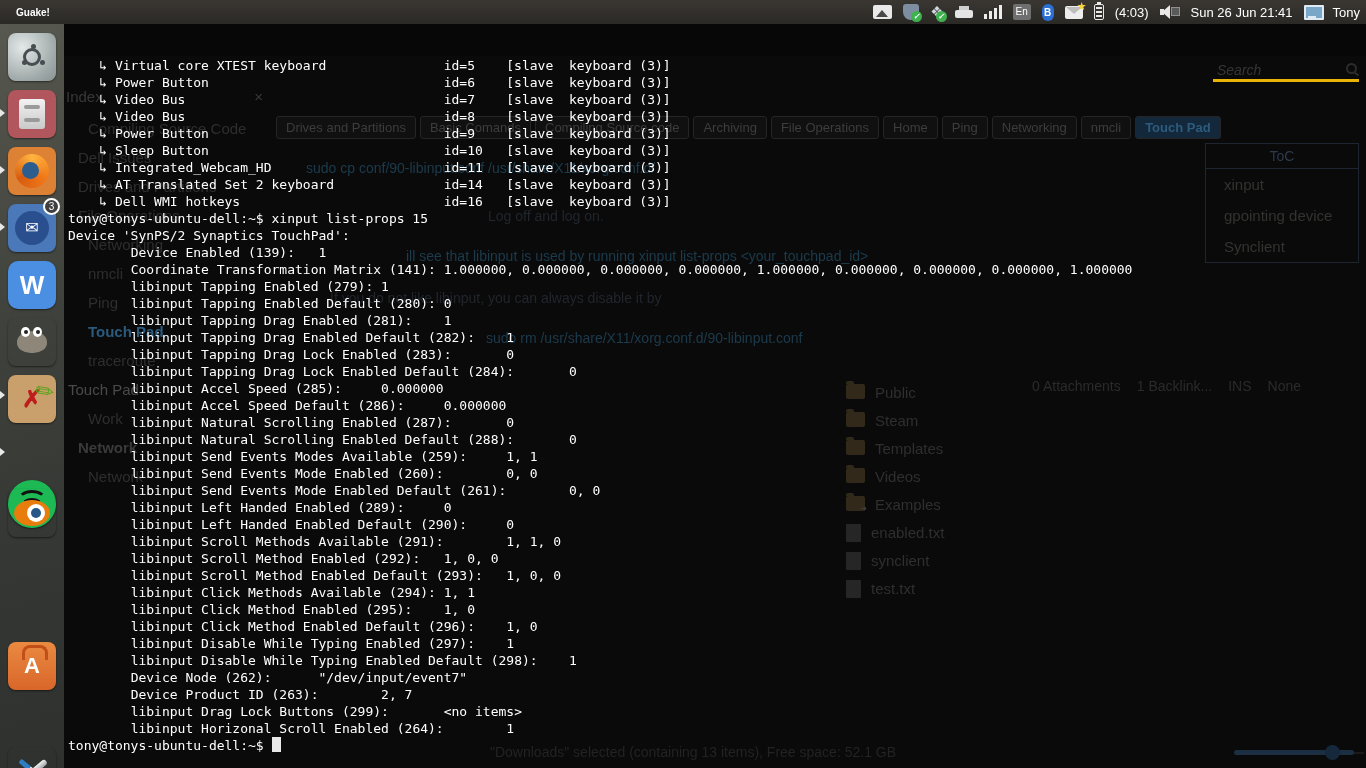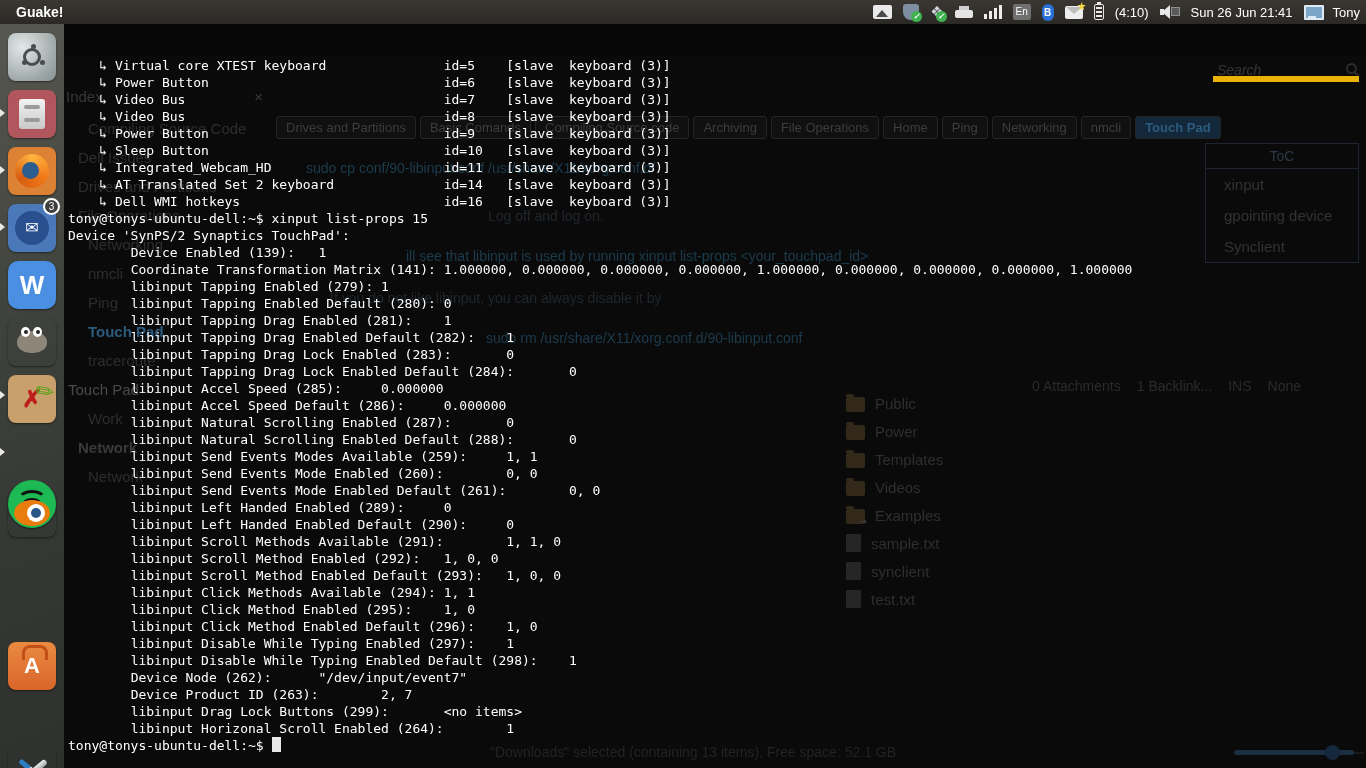--- a/index.html
+++ b/index.html
@@ -5,21 +5,21 @@
   * { box-sizing: border-box; margin:0; padding:0; }
   html,body { background:#000; }
   #screen {
     position:relative; width:1366px; height:768px; overflow:hidden;
     font-family:"Liberation Sans", sans-serif; background:#070707;
   }
   
   .panel { position:absolute; left:0; top:0; width:1366px; height:24px;
     background:linear-gradient(#3a3733,#2b2925); color:#fff; z-index:50;
     display:flex; align-items:center; }
-  .panel-title { font-weight:bold; font-size:14px; margin-left:16px; }
+  .panel-title { font-weight:bold; font-size:10px; margin-left:16px; }
   .tray { position:absolute; right:6px; top:0; height:24px; display:flex; align-items:center; gap:11px; font-size:13px; }
   .ti { position:relative; display:inline-block; }
   .ti-photo { width:19px; height:14px; background:#e9e9e9; border-radius:2px; }
   .ti-photo:after { content:""; position:absolute; left:3px; bottom:2px; border-left:6px solid transparent; border-right:6px solid transparent; border-bottom:7px solid #4a4a4a; }
   .ti-shield { width:16px; height:16px; background:#7c8ea0; border-radius:3px 3px 8px 8px; }
   .badge-check { position:absolute; right:-3px; bottom:-2px; width:11px; height:11px; background:#3fb24f; border-radius:50%; color:#fff; font-size:8px; line-height:11px; text-align:center; font-weight:bold; }
   .ti-dropbox { color:#cfd6dd; font-size:15px; line-height:16px; }
   .ti-printer { width:18px; height:13px; }
   .ti-printer:before { content:""; position:absolute; left:4px; top:0; width:10px; height:5px; background:#cfcfcf; }
   .ti-printer:after { content:""; position:absolute; left:0; top:4px; width:18px; height:8px; background:#e4e4e4; border-radius:2px; }
@@ -96,31 +96,31 @@
   .zim-index .x { position:absolute; right:8px; top:0; color:#3a3a3a; }
   .idx-list { position:absolute; top:26px; left:0; right:0; }
   .idx-it { height:29px; line-height:29px; padding-left:12px; white-space:nowrap; overflow:hidden; }
   .idx-it.sub { padding-left:22px; }
   .idx-it.active { color:#2b5a7d; font-weight:bold; }
   .idx-it.title2 { color:#4a4a4a; padding-left:2px; }
   .idx-it.bold { font-weight:bold; color:#3a3a3a; }
   .ztabs { left:276px; top:116px; display:flex; gap:4px; }
   .ztab { border:1px solid #252525; background:#101010; color:#3d3d3d; font-size:13px; padding:3px 9px; border-radius:3px; white-space:nowrap; }
   .ztab.act { background:#13293b; color:#2d5a7d; font-weight:bold; }
-  .zsearch { left:1213px; top:60px; width:146px; height:22px; border-bottom:6px solid #eab308; color:#363636; font-size:14px; font-style:italic; padding:2px 4px; }
+  .zsearch { left:1213px; top:60px; width:146px; height:22px; border-bottom:3px solid #eab308; color:#363636; font-size:14px; font-style:italic; padding:2px 4px; }
   .zsearch .mag { position:absolute; right:2px; top:3px; width:11px; height:11px; border:2px solid #2c2c2c; border-radius:50%; }
   .zsearch .mag:after { content:""; position:absolute; right:-4px; bottom:-3px; width:5px; height:2px; background:#2c2c2c; transform:rotate(40deg); }
   .toc { left:1205px; top:143px; width:154px; border:1px solid #1d2530; color:#333330; font-size:15px; }
   .toc .hd { text-align:center; color:#2c3a4a; border-bottom:1px solid #1d2530; padding:4px 0; font-size:14px; }
   .toc .it { padding:7px 0 7px 18px; }
   .zstatus { top:378px; left:1032px; color:#2b2b2b; font-size:14px; display:flex; gap:16px; white-space:nowrap; }
   .pt { position:absolute; z-index:3; font-size:14px; color:#20262c; white-space:nowrap; }
   .pt.teal { color:#1c3c4d; }
   .nfiles { left:846px; top:384px; width:220px; font-size:15px; color:#2f2f2f; }
-  .frow { height:28px; display:flex; align-items:flex-end; gap:10px; }
+  .frow { height:28px; display:flex; align-items:flex-start; gap:10px; }
   .fic { width:19px; height:15px; border-radius:2px; background:#33291a; position:relative; }
   .fic.folder:before { content:""; position:absolute; left:0; top:-3px; width:8px; height:3px; background:#33291a; border-radius:2px 2px 0 0; }
   .fic.link:after { content:"➔"; position:absolute; right:-2px; bottom:-2px; font-size:8px; color:#3f3f3f; }
   .fic.file { background:#262626; width:15px; height:18px; border-radius:1px; }
   .nstatus { top:744px; left:490px; color:#232323; font-size:14px; white-space:nowrap; }
   .slider { top:750px; left:1234px; width:120px; height:5px; background:#1c2f42; border-radius:3px; }
   .slider:after { content:""; position:absolute; right:14px; top:-5px; width:15px; height:15px; border-radius:50%; background:#16283c; }
   .slider-ext { top:752px; left:1354px; width:10px; height:2px; background:#1a1a1a; }
 </style>
 </head>
@@ -140,21 +140,21 @@
       <span class="ti ti-signal">
           <i></i>
           <i></i>
           <i></i>
           <i></i>
         </span>
       <span class="ti ti-kbd">En</span>
       <span class="ti ti-bt">B</span>
       <span class="ti ti-mail"></span>
       <span class="ti ti-batt"></span>
-      <span>(4:10)</span>
+      <span>(4:03)</span>
       <span class="ti ti-vol">
           <i></i>
         </span>
       <span>Sun 26 Jun 21:41</span>
       <span class="ti ti-sess"></span>
       <span>Tony</span>
     </div>
   </div>
 
   <div class="dock">
@@ -266,37 +266,37 @@
   <span class="pt" style="left:330px; top:290px">If you do not like libinput, you can always disable it by</span>
   <span class="pt teal" style="left:486px; top:330px">sudo rm /usr/share/X11/xorg.conf.d/90-libinput.conf</span>
 
   <div class="bg nfiles">
       <div class="frow">
         <div class="fic folder"></div>
         <div class="" style="display: inline;">Public</div>
       </div>
       <div class="frow">
         <div class="fic folder"></div>
-        <div class="" style="display: inline;">Power</div>
+        <div class="" style="display: inline;">Steam</div>
       </div>
       <div class="frow">
         <div class="fic folder"></div>
         <div class="" style="display: inline;">Templates</div>
       </div>
       <div class="frow">
         <div class="fic folder"></div>
         <div class="" style="display: inline;">Videos</div>
       </div>
       <div class="frow">
         <div class="fic folder link"></div>
         <div class="" style="display: inline;">Examples</div>
       </div>
       <div class="frow">
         <div class="fic file"></div>
-        <div class="" style="display: inline;">sample.txt</div>
+        <div class="" style="display: inline;">enabled.txt</div>
       </div>
       <div class="frow">
         <div class="fic file"></div>
         <div class="" style="display: inline;">synclient</div>
       </div>
       <div class="frow">
         <div class="fic file"></div>
         <div class="" style="display: inline;">test.txt</div>
       </div>
     </div>

